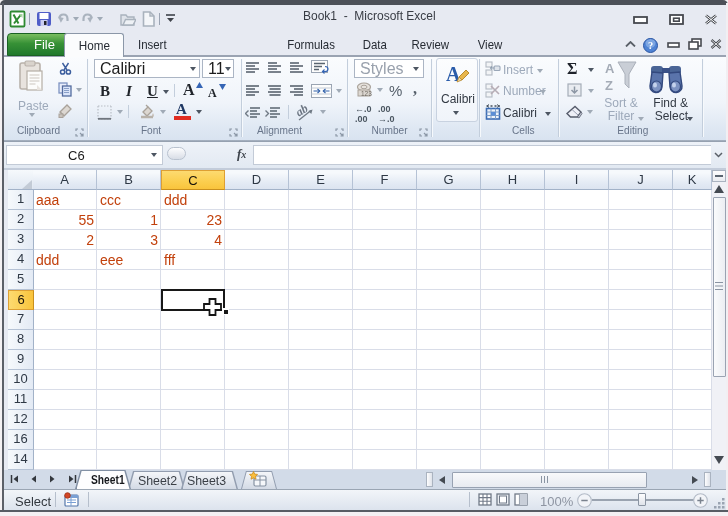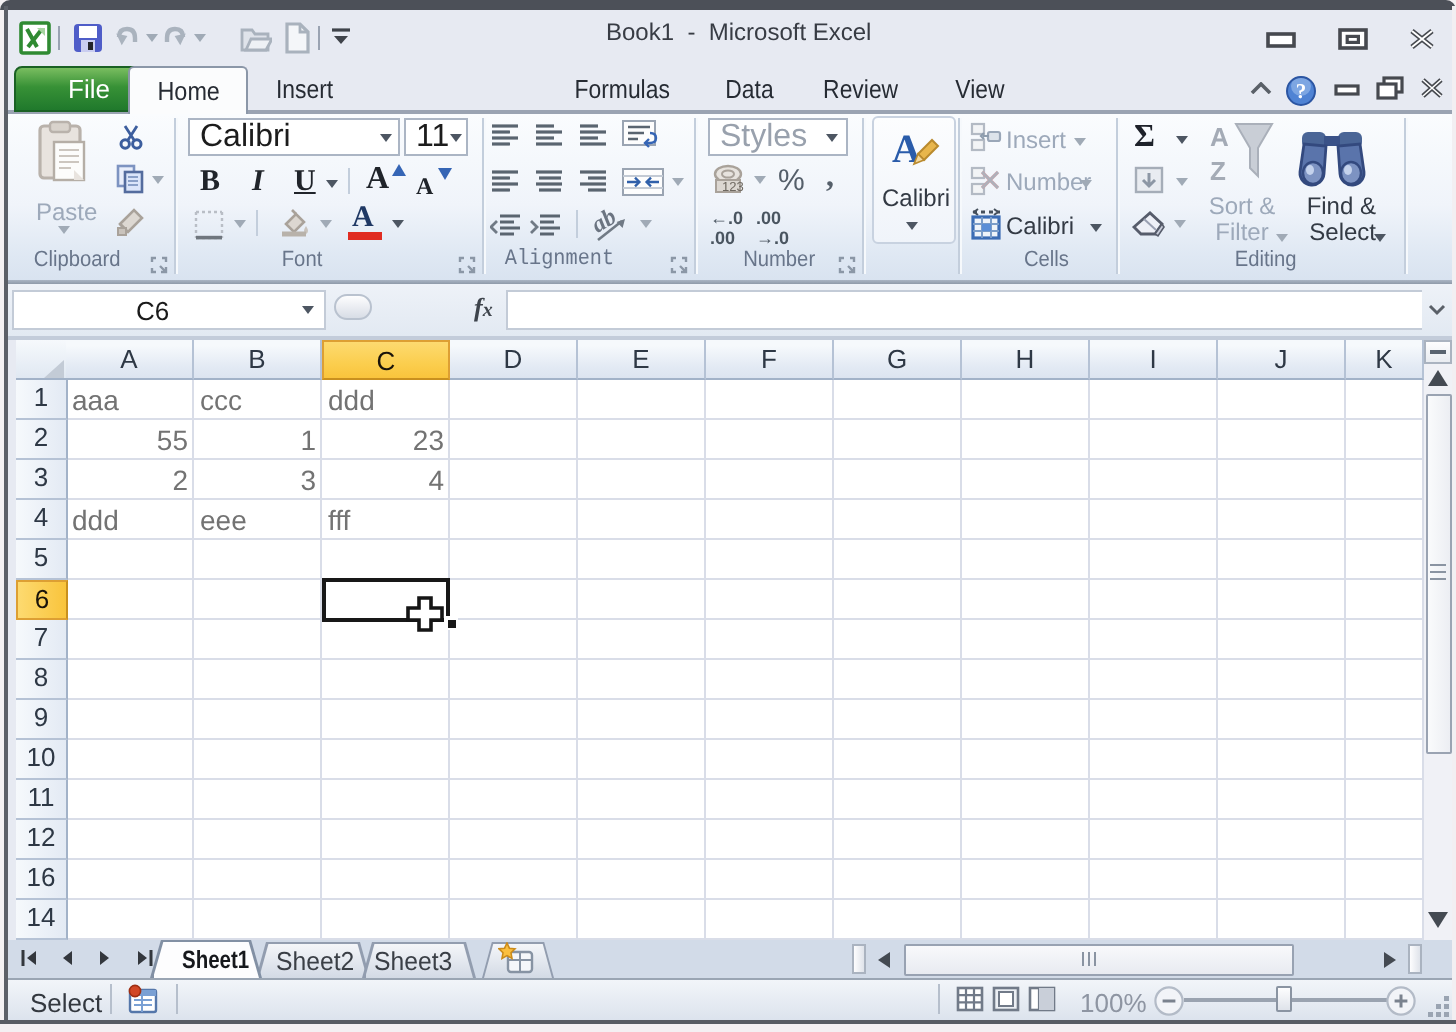--- a/index.html
+++ b/index.html
@@ -46,21 +46,21 @@
   font-size:13px; color:#2e3845; text-align:center; line-height:19px; }
 .colhsel { top:170px; height:20px; background:linear-gradient(#fdda70,#fbce4e 60%,#f9c43c); border:1px solid #dd9f33; border-bottom:1px solid #c9901e;
   font-size:13px; color:#19130a; text-align:center; line-height:19px; z-index:3; }
 #corner { left:8px; top:170px; width:26px; height:20px; background:linear-gradient(#f6f9fc,#e0e8f2); border-right:1px solid #a2b2c8; border-bottom:1px solid #a2b2c8; }
 .rowh { left:8px; width:26px; height:20px; background:linear-gradient(90deg,#f6f9fc,#e3eaf4); border-right:1px solid #a2b2c8; border-bottom:1px solid #b5c2d5;
   font-size:13px; color:#2e3845; text-align:center; line-height:18px; }
 .rowhsel { left:8px; width:26px; height:20px; background:linear-gradient(90deg,#fdda70,#f9c43c); border:1px solid #dd9f33; border-right:1px solid #c9901e;
   font-size:13px; color:#19130a; text-align:center; line-height:18px; z-index:3; }
 .gvl { top:190px; width:1px; height:280px; background:#d9dde8; }
 .ghl { left:34px; width:678px; height:1px; background:#d9dde8; }
-.cell { height:20px; font-size:14px; color:#737373; line-height:20px; white-space:nowrap; }
+.cell { height:20px; font-size:14px; color:#c2410c; line-height:20px; white-space:nowrap; }
 
 #vscroll { left:712px; top:170px; width:14px; height:300px; background:#f0f1f6; }
 #tabbar { left:4px; top:470px; width:722px; height:19px; background:#d2dbe8; }
 #statusbar { left:4px; top:489px; width:722px; height:21px; background:linear-gradient(#f2f5f9,#dce3ed); border-top:1px solid #9aa5b3; }
 #bottomstrip { left:0px; top:512px; width:728px; height:4px; background:#f4f0f3; }
 </style>
 </head>
 <body>
 <div class="abs" id="chrome"></div>
 
@@ -155,21 +155,21 @@
 <div class="abs" id="ribbonbot"></div>
 <div class="abs gdiv" style="left:87px"></div>
 <div class="abs gdiv" style="left:241px"></div>
 <div class="abs gdiv" style="left:347px"></div>
 <div class="abs gdiv" style="left:431px"></div>
 <div class="abs gdiv" style="left:479px"></div>
 <div class="abs gdiv" style="left:558px"></div>
 <div class="abs gdiv" style="left:702px"></div>
 <div class="abs glabel" style="left:2px;width:74px;"><span style="display:inline-block;transform:scaleX(0.92)">Clipboard</span></div>
 <div class="abs glabel" style="left:88px;width:127px;"><span style="display:inline-block;transform:scaleX(0.92)">Font</span></div>
-<div class="abs glabel" style="left:242px;width:75px;font-family:Liberation Mono, monospace;"><span style="display:inline-block;transform:scaleX(0.92)">Alignment</span></div>
+<div class="abs glabel" style="left:242px;width:75px;"><span style="display:inline-block;transform:scaleX(0.92)">Alignment</span></div>
 <div class="abs glabel" style="left:349px;width:82px;"><span style="display:inline-block;transform:scaleX(0.92)">Number</span></div>
 <div class="abs glabel" style="left:484px;width:78px;"><span style="display:inline-block;transform:scaleX(0.92)">Cells</span></div>
 <div class="abs glabel" style="left:562px;width:142px;"><span style="display:inline-block;transform:scaleX(0.92)">Editing</span></div>
 <svg class="abs" style="left:75px;top:128px" width="9" height="9" viewBox="0 0 9 9">
 <path d="M1 3 L1 1 L3 1 M6 1 L8 1 L8 3 M1 6 L1 8 L3 8" fill="none" stroke="#8b97a6" stroke-width="1.2"></path>
 <path d="M5 5 L8 8 M8 5.5 L8 8 L5.5 8" fill="none" stroke="#8b97a6" stroke-width="1.2"></path>
 </svg>
 <svg class="abs" style="left:229px;top:128px" width="9" height="9" viewBox="0 0 9 9">
 <path d="M1 3 L1 1 L3 1 M6 1 L8 1 L8 3 M1 6 L1 8 L3 8" fill="none" stroke="#8b97a6" stroke-width="1.2"></path>
 <path d="M5 5 L8 8 M8 5.5 L8 8 L5.5 8" fill="none" stroke="#8b97a6" stroke-width="1.2"></path>

